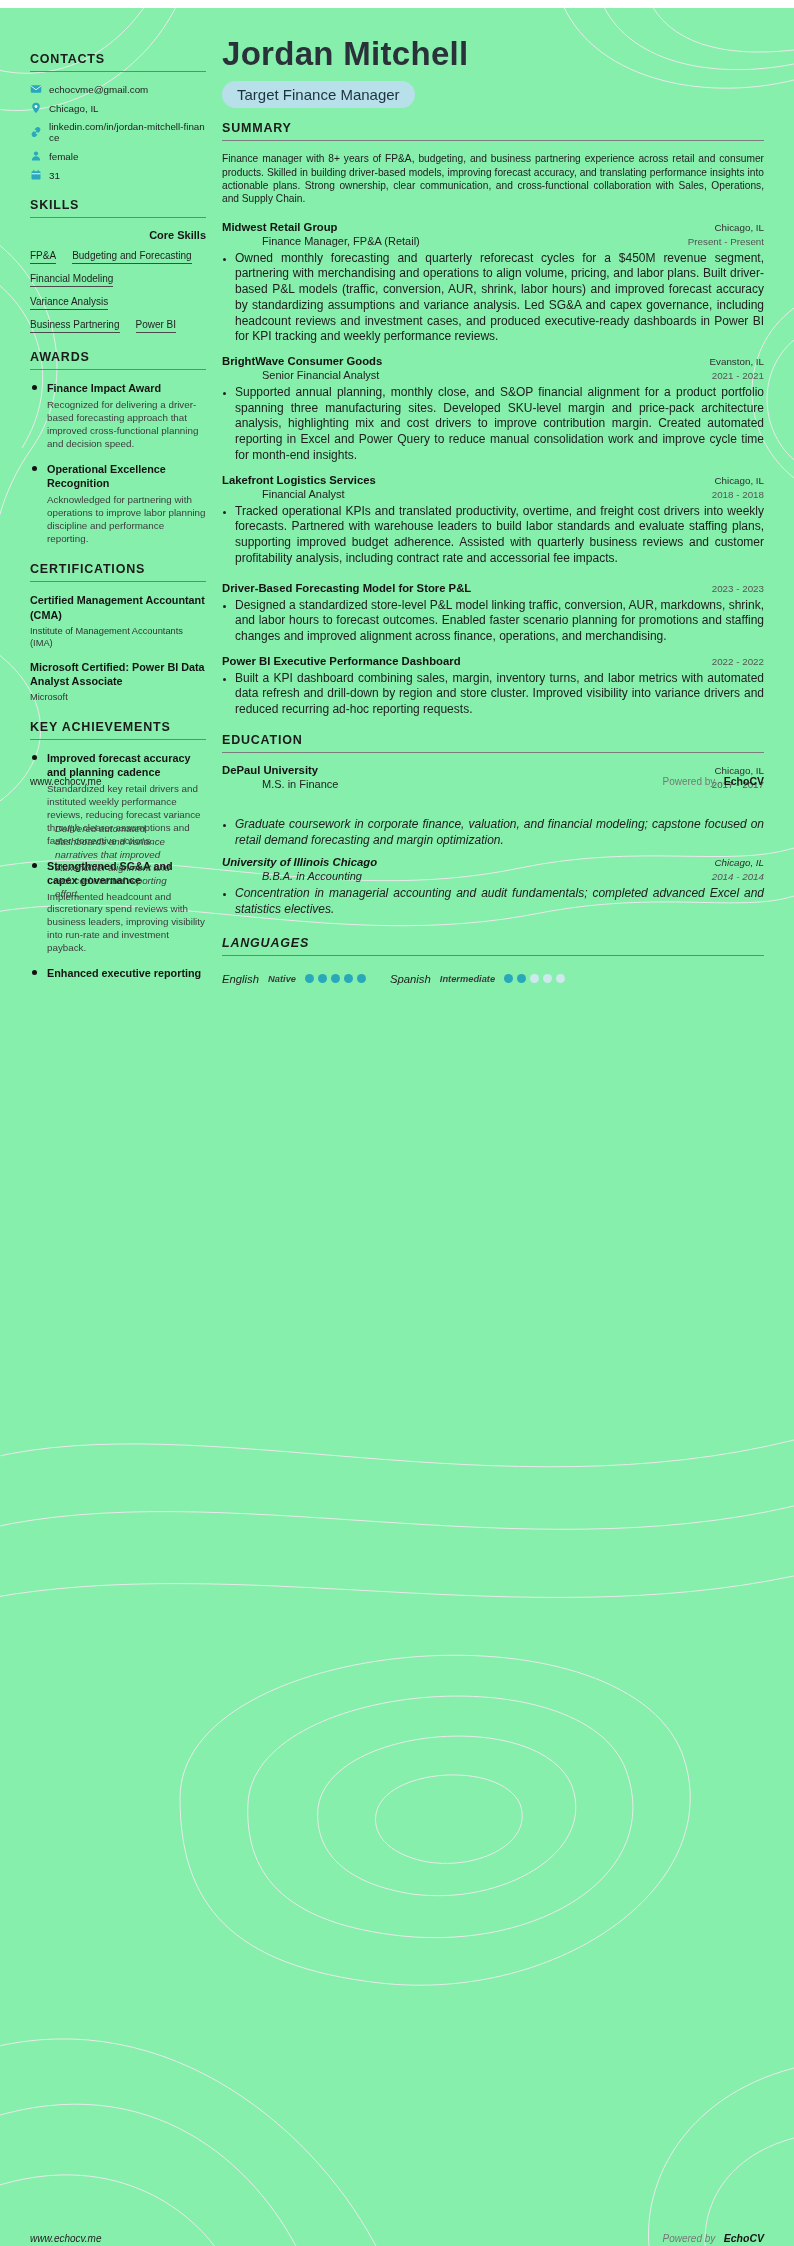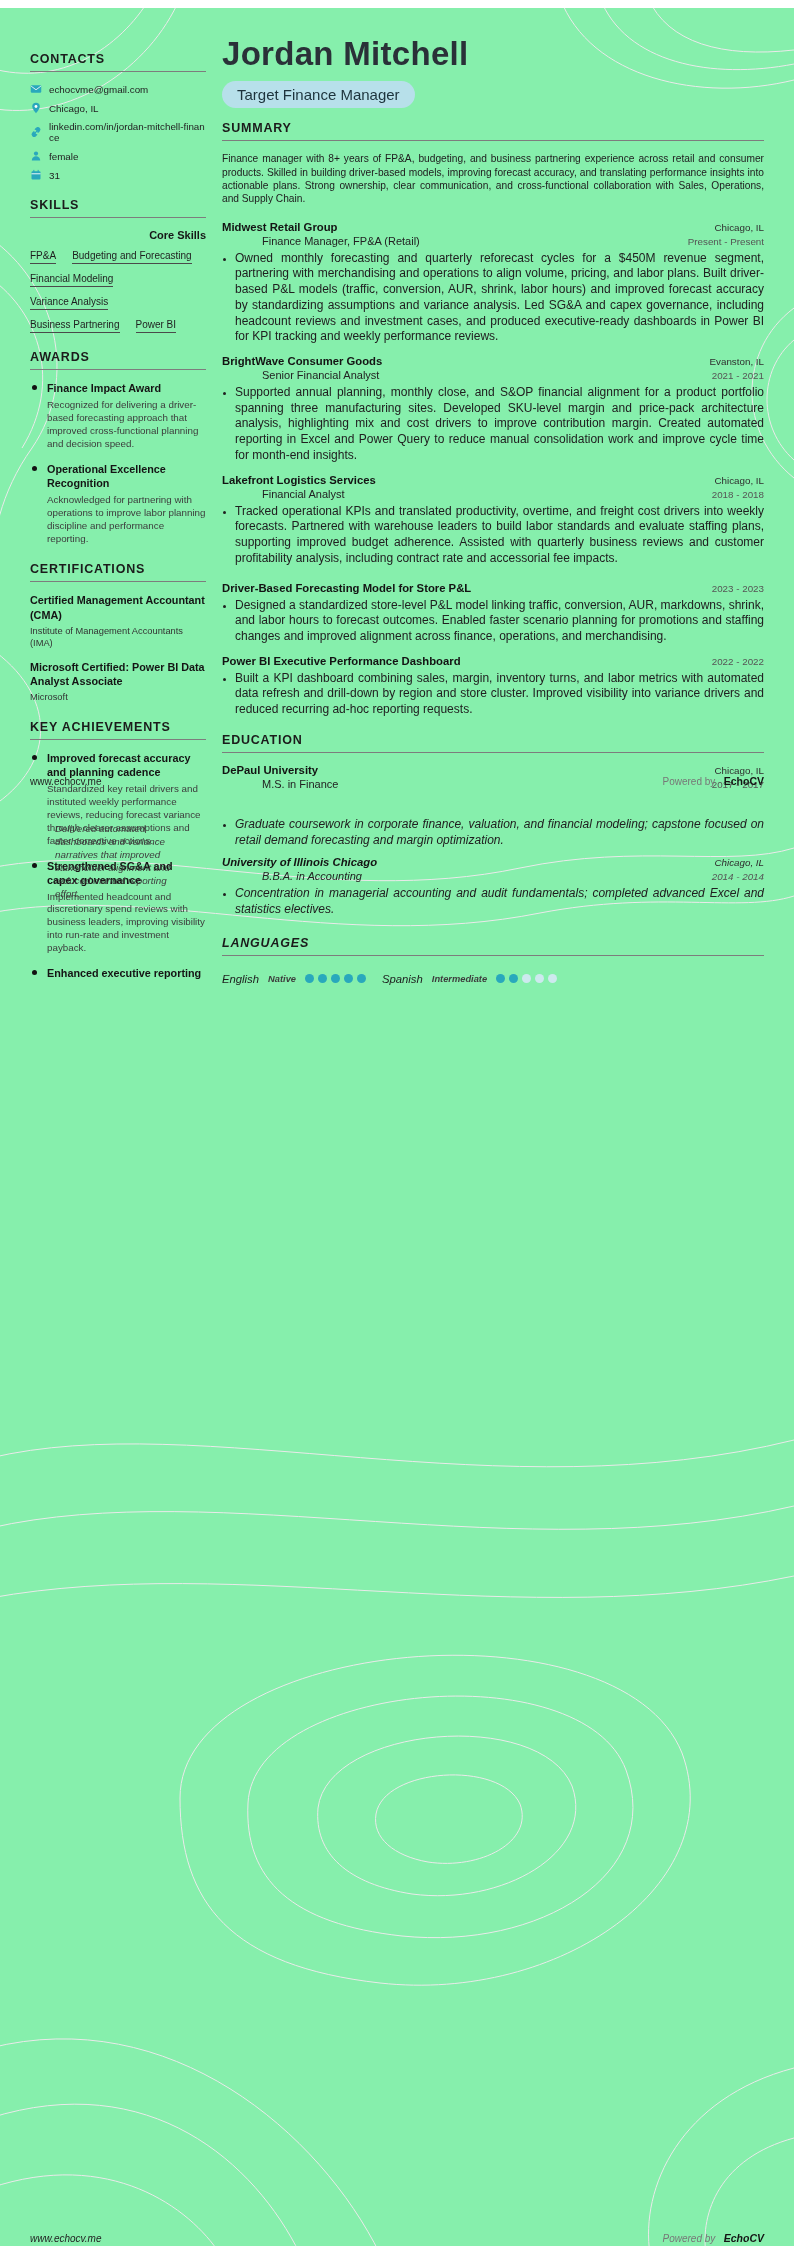--- a/index.html
+++ b/index.html
@@ -60,21 +60,21 @@
   .footer { position:absolute; left:30px; right:30px; display:flex; justify-content:space-between; align-items:baseline; }
   .f1 { bottom:14px; } .f2 { bottom:8px; }
   .site { font-size:10px; color:#222; }
   .powered { font-size:10px; color:#777; }
   .brand { font-size:10.5px; font-weight:bold; color:#141414; margin-left:4px; }
 
   .p2-left { position:absolute; left:55px; top:20px; width:133px; font-size:9.8px; color:#3c3c3c; line-height:1.32; }
   .p2-main { position:absolute; left:222px; top:14px; width:542px; }
   .edu-item { margin-top:8px; }
 
-  .lang-row { display:flex; align-items:center; gap:16px; margin-top:17px; }
+  .lang-row { display:flex; align-items:center; gap:24px; margin-top:17px; }
   .lang { display:flex; align-items:center; gap:9px; }
   .lang-name { font-size:11.3px; color:#1c1c1c; }
   .lang-level { font-size:9.3px; font-weight:bold; color:#3d3d3d; }
   .dots { display:flex; gap:4px; align-items:center; }
   .dot { width:9px; height:9px; border-radius:50%; }
   .dot-f { background:var(--accent,#29a8bc); }
   .dot-e { background:var(--dot_empty,#cde9ee); }
 </style>
 </head>
 <body>

